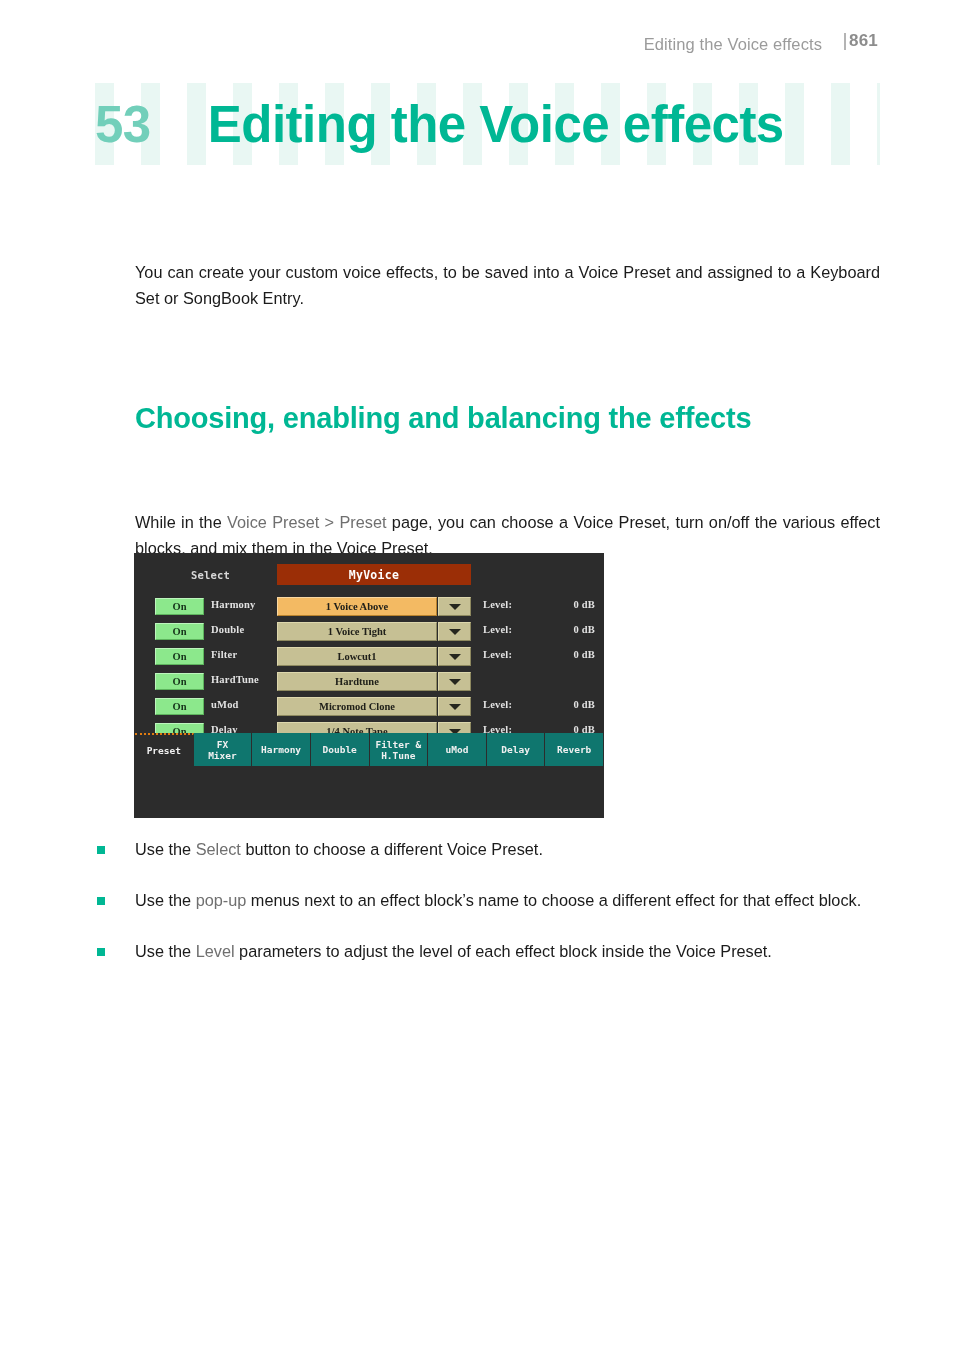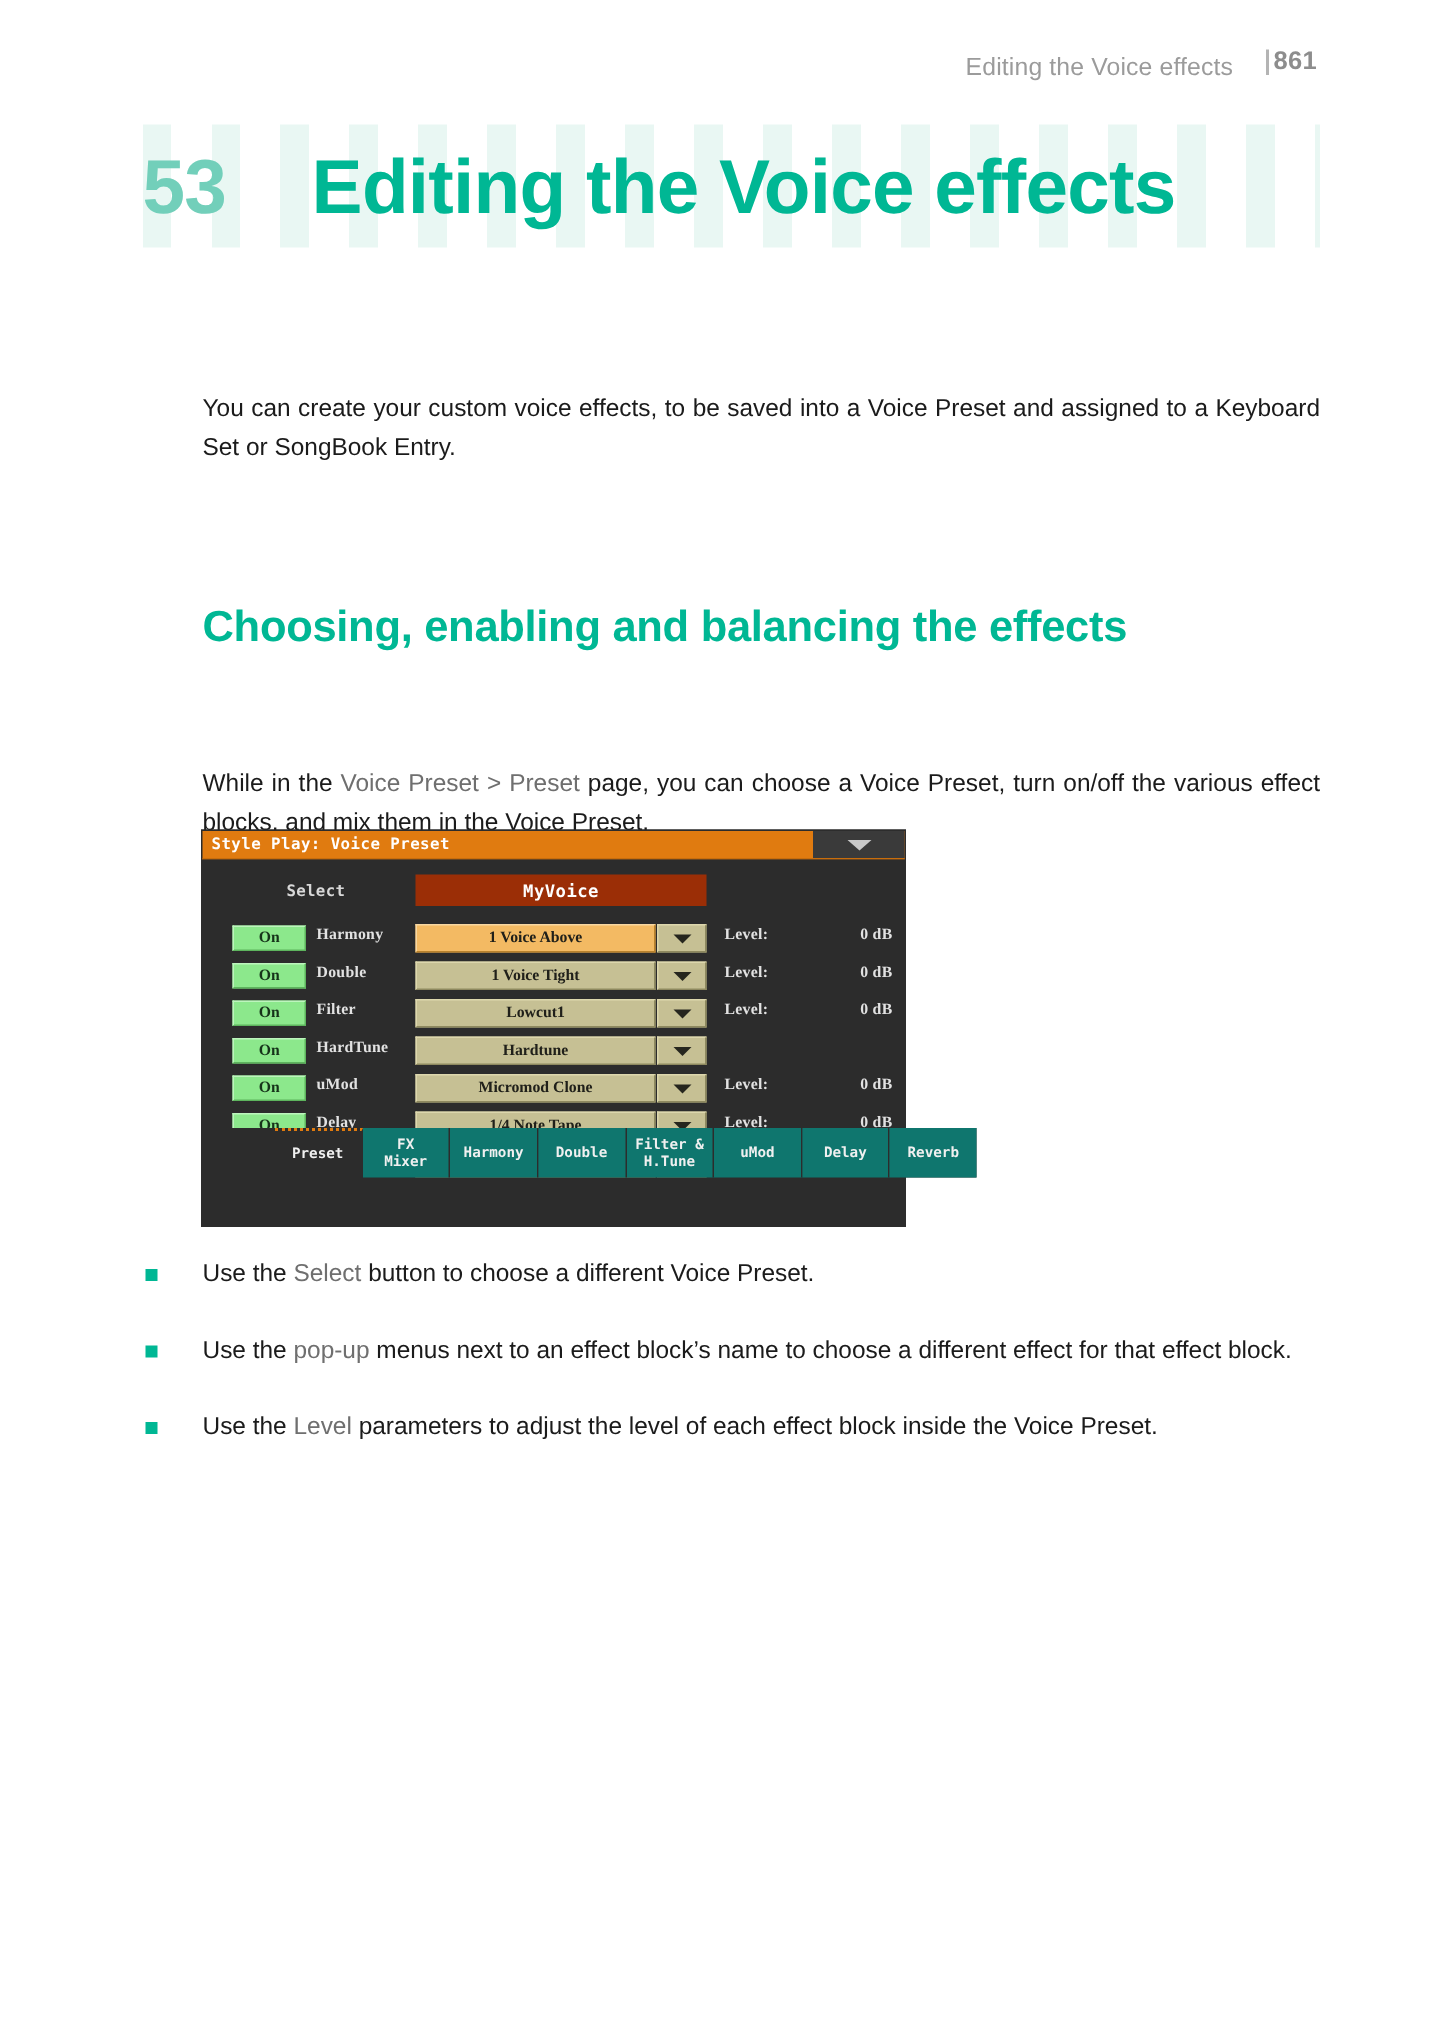--- a/index.html
+++ b/index.html
@@ -321,21 +321,20 @@
 
   .tabbar {
     position: absolute;
     left: 0;
     bottom: 0;
     width: 100%;
     height: 33px;
     background: #2c2c2c;
     display: flex;
     align-items: stretch;
-    padding-left: 48px;
   }
   .tab {
     flex: 1 1 0;
     background: #0f766e;
     border-right: 1px solid #2c2c2c;
     display: flex;
     flex-direction: column;
     align-items: center;
     justify-content: center;
     font-size: 9.5px;
@@ -398,26 +397,20 @@
 </div>
 
 <p class="intro">You can create your custom voice effects, to be saved into a Voice Preset and assigned to a Keyboard Set or SongBook Entry.</p>
 
 <h1 class="h1">Choosing, enabling and balancing the effects</h1>
 
 <p class="para2"><span>While in the </span><span class="gray-term">Voice Preset &gt; Preset</span><span> page, you can choose a Voice Preset, turn on/off the various effect blocks, and mix them in the Voice Preset.</span></p>
 
 <div class="device">
 
-  <div class="dev-titlebar">
-    <span class="dev-title">Style Play: Voice Preset</span>
-    <div class="dev-menu-btn">
-      <span class="tri-down"></span>
-    </div>
-  </div>
 
   <div class="dev-body">
 
     <div class="select-row">
       <span class="select-label">Select</span>
       <div class="select-field">MyVoice</div>
     </div>
 
     <div class="fx-rows">
 

